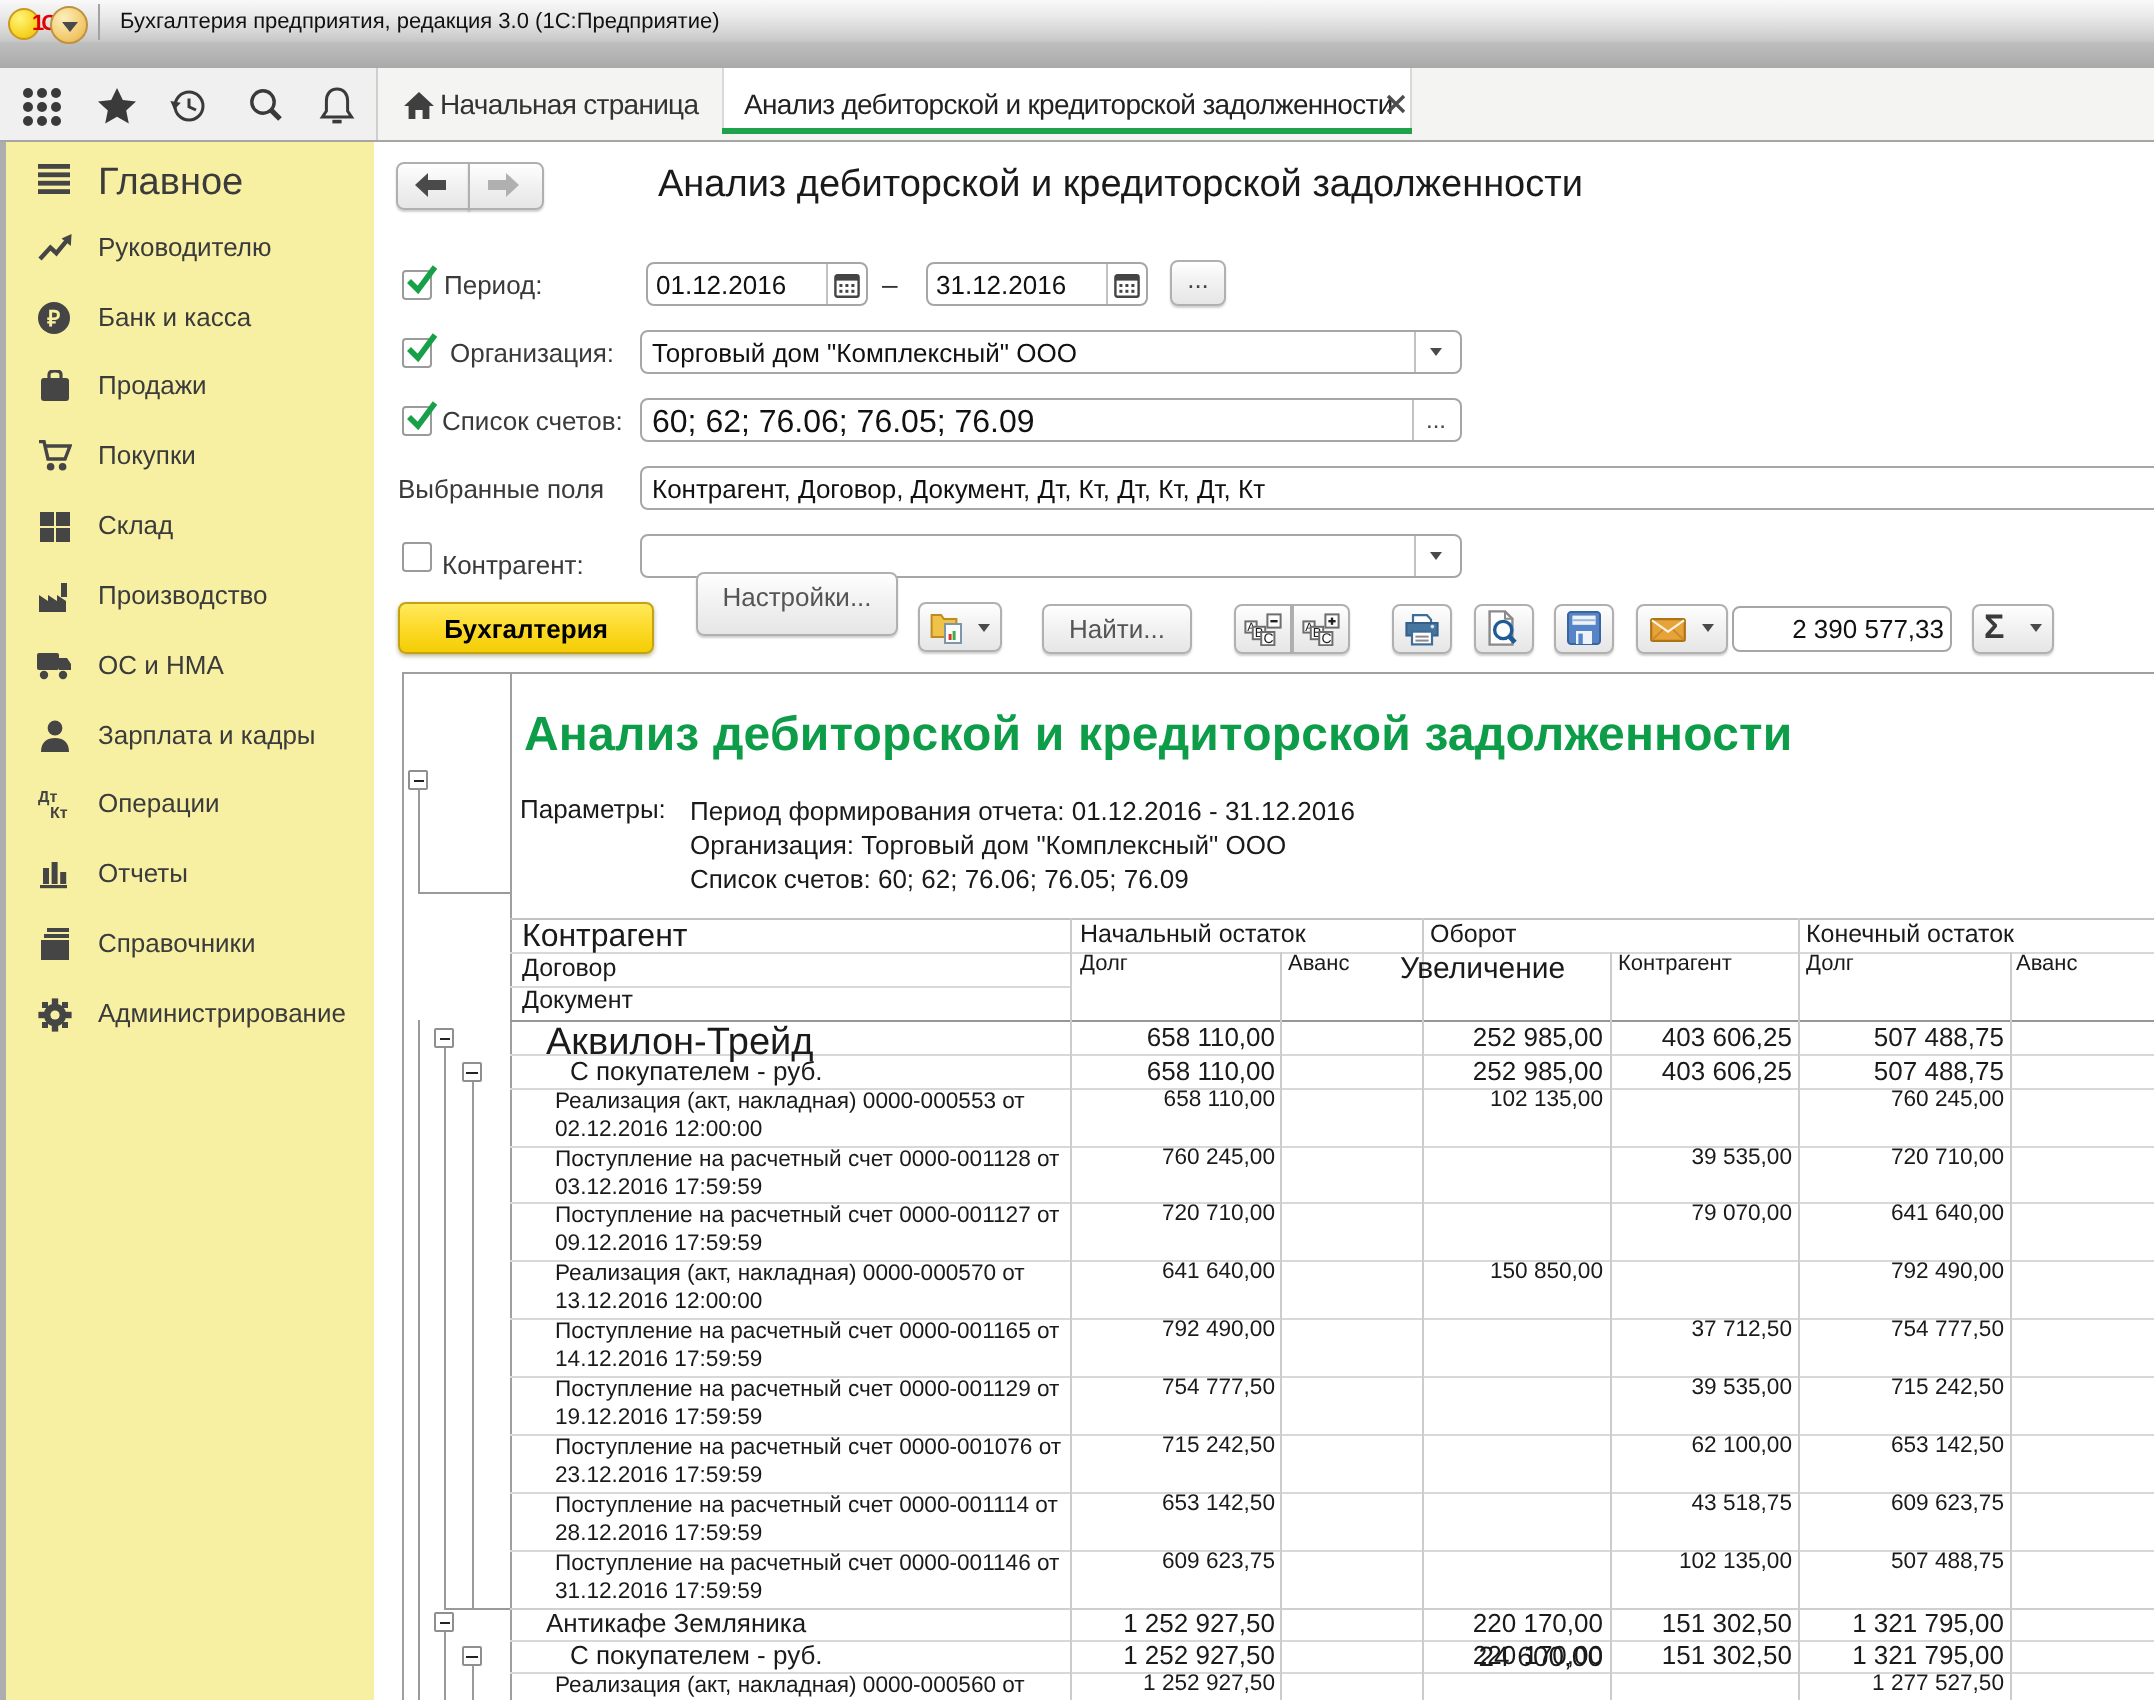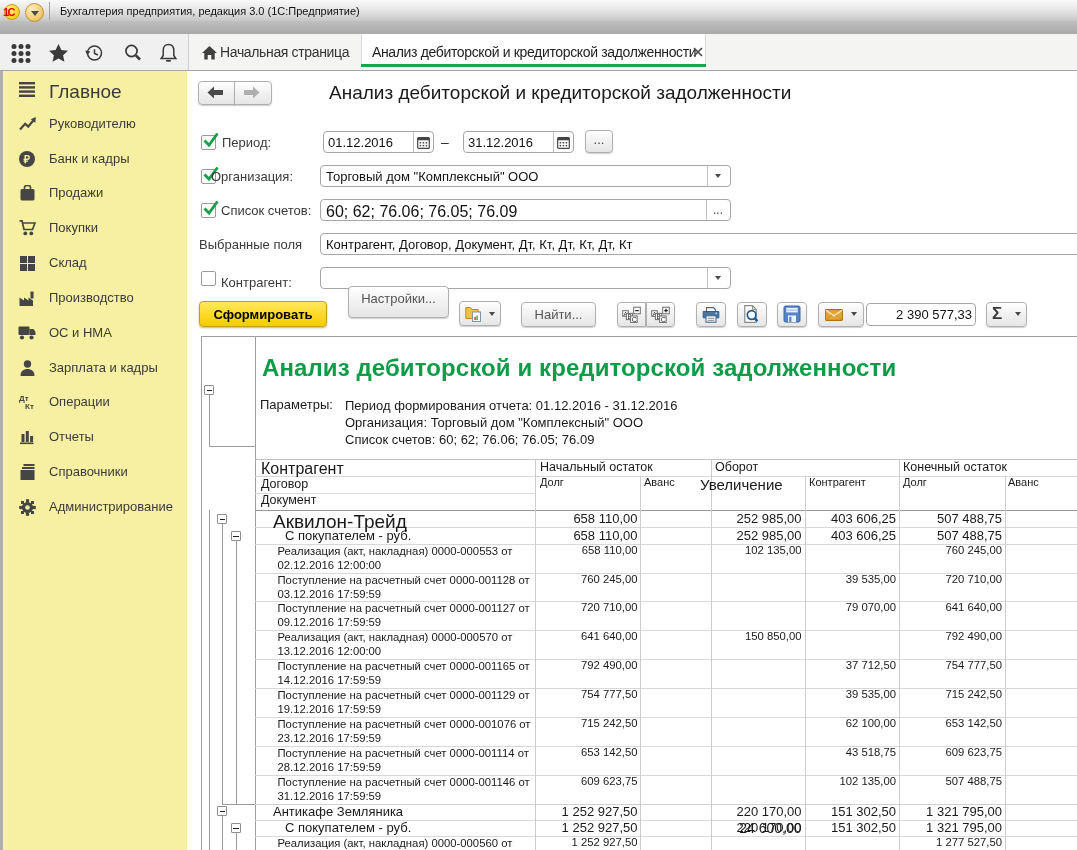--- a/index.html
+++ b/index.html
@@ -17,21 +17,21 @@
 .num{position:absolute;color:#1a1a1a;text-align:right;white-space:nowrap}
 .cb{position:absolute;width:15px;height:15px;border:1px solid #9b9b9b;border-radius:2px;background:#fff}
 .lbl{position:absolute;font-size:13px;color:#3a3a3a;white-space:nowrap}
 .dar{position:absolute;width:0;height:0;border-left:3.5px solid transparent;border-right:3.5px solid transparent;border-top:4.5px solid #4a4a4a}
 </style>
 </head>
 <body>
 <div class="a" style="left:0;top:0;width:1077px;height:21px;background:linear-gradient(#f9f9f9,#e9e9e9 40%,#d6d6d6 75%,#c6c6c6)"></div>
 <div class="a" style="left:0;top:21px;width:1077px;height:13px;background:linear-gradient(#bfbfbf,#a9a9a9)"></div>
 <div class="a" style="left:4px;top:4px;width:16px;height:16px;border-radius:50%;background:radial-gradient(circle at 35% 30%,#fff47a,#f7d526 60%,#e8b719);border:1px solid #c99a1f"></div>
-<div class="a" style="left:3px;top:5.5px;font-size:11px;font-weight:bold;color:#e00000;letter-spacing:-1.5px">1С</div>
+<div class="a" style="left:16px;top:5.5px;font-size:11px;font-weight:bold;color:#e00000;letter-spacing:-1.5px">1С</div>
 <div class="a" style="left:25px;top:3px;width:19px;height:19px;border-radius:50%;background:radial-gradient(circle at 35% 30%,#fdeebc,#f3cc71 60%,#e4ad43);border:1px solid #bd9240"></div>
 <div class="a" style="left:30.5px;top:11px;width:0;height:0;border-left:4px solid transparent;border-right:4px solid transparent;border-top:5px solid #4a4a4a"></div>
 <div class="a" style="left:49px;top:2px;width:1px;height:18px;background:#a3a3a3"></div>
 <div class="a" style="left:60px;top:4.5px;font-size:11px;color:#111">Бухгалтерия предприятия, редакция 3.0  (1С:Предприятие)</div>
 
 <div class="a" style="left:0;top:34px;width:1077px;height:36px;background:#f0f0f0"></div>
 <div class="a" style="left:0;top:70px;width:1077px;height:1px;background:#a6a6a6"></div>
 <svg class="a" style="left:11px;top:43px" width="20" height="20" viewBox="0 0 20 20">
 <g fill="#3a3a3a">
       <circle cx="3" cy="3.5" r="2.5"></circle>
@@ -71,21 +71,21 @@
 <div class="a" style="left:361px;top:64px;width:345px;height:3px;background:#1fa24c"></div>
 <div class="a" style="left:372px;top:44px;font-size:14px;letter-spacing:-0.35px;color:#222">Анализ дебиторской и кредиторской задолженности</div>
 <svg class="a" style="left:692px;top:46px" width="12" height="12" viewBox="0 0 12 12">
 <path d="M2 2 L10 10 M10 2 L2 10" stroke="#4d4d4d" stroke-width="1.7"></path>
   </svg>
 
 <div class="a" style="left:0;top:71px;width:187px;height:779px;background:#f7f0a2"></div>
 <div class="a" style="left:0;top:71px;width:3px;height:779px;background:#aeaeae"></div>
 <div class="a" style="left:49px;top:81px;font-size:19px;color:#3b3b3b">Главное</div>
 <div class="a" style="left:49px;top:116px;font-size:13px;color:#3b3b3b">Руководителю</div>
-<div class="a" style="left:49px;top:151px;font-size:13px;color:#3b3b3b">Банк и кадры</div>
+<div class="a" style="left:49px;top:151px;font-size:13px;color:#3b3b3b">Банк и касса</div>
 <div class="a" style="left:49px;top:185px;font-size:13px;color:#3b3b3b">Продажи</div>
 <div class="a" style="left:49px;top:220px;font-size:13px;color:#3b3b3b">Покупки</div>
 <div class="a" style="left:49px;top:255px;font-size:13px;color:#3b3b3b">Склад</div>
 <div class="a" style="left:49px;top:290px;font-size:13px;color:#3b3b3b">Производство</div>
 <div class="a" style="left:49px;top:325px;font-size:13px;color:#3b3b3b">ОС и НМА</div>
 <div class="a" style="left:49px;top:360px;font-size:13px;color:#3b3b3b">Зарплата и кадры</div>
 <div class="a" style="left:49px;top:394px;font-size:13px;color:#3b3b3b">Операции</div>
 <div class="a" style="left:49px;top:429px;font-size:13px;color:#3b3b3b">Отчеты</div>
 <div class="a" style="left:49px;top:464px;font-size:13px;color:#3b3b3b">Справочники</div>
 <div class="a" style="left:49px;top:499px;font-size:13px;color:#3b3b3b">Администрирование</div>
@@ -214,21 +214,21 @@
       <rect x="5.7" y="8.9" width="1.5" height="1.5"></rect>
       <rect x="8.7" y="8.9" width="1.5" height="1.5"></rect>
     </g>
   </svg>
 <div class="btn" style="left:585px;top:130px;width:28px;height:23px;line-height:18px;color:#444">...</div>
 
 <div class="cb" style="left:201px;top:169px"></div>
 <svg class="a" style="left:202px;top:165px" width="18" height="17" viewBox="0 0 18 17">
 <path d="M2.5 9.5 L7 14 L15.5 2.5" fill="none" stroke="#17a048" stroke-width="2.8"></path>
   </svg>
-<div class="lbl" style="left:211px;top:169px">Организация:</div>
+<div class="lbl" style="left:225px;top:169px">Организация:</div>
 <div class="inp" style="left:320px;top:165px;width:411px;height:22px"></div>
 <div class="a" style="left:326px;top:169px;font-size:13px;color:#111">Торговый дом "Комплексный" ООО</div>
 <div class="a" style="left:707px;top:166px;width:1px;height:20px;background:#c2c2c2"></div>
 <div class="dar" style="left:715px;top:174px"></div>
 
 <div class="cb" style="left:201px;top:203px"></div>
 <svg class="a" style="left:202px;top:199px" width="18" height="17" viewBox="0 0 18 17">
 <path d="M2.5 9.5 L7 14 L15.5 2.5" fill="none" stroke="#17a048" stroke-width="2.8"></path>
   </svg>
 <div class="lbl" style="left:221px;top:203px">Список счетов:</div>
@@ -240,21 +240,21 @@
 <div class="lbl" style="left:199px;top:237px">Выбранные поля</div>
 <div class="inp" style="left:320px;top:233px;width:760px;height:22px;border-radius:4px 0 0 4px"></div>
 <div class="a" style="left:326px;top:237px;font-size:13px;color:#111">Контрагент, Договор, Документ, Дт, Кт, Дт, Кт, Дт, Кт</div>
 
 <div class="cb" style="left:201px;top:271px"></div>
 <div class="lbl" style="left:221px;top:275px">Контрагент:</div>
 <div class="inp" style="left:320px;top:267px;width:411px;height:22px"></div>
 <div class="a" style="left:707px;top:268px;width:1px;height:20px;background:#c2c2c2"></div>
 <div class="dar" style="left:715px;top:276px"></div>
 
-<div class="a" style="left:199px;top:301px;width:128px;height:26px;border:1px solid #c5a212;border-radius:4px;background:linear-gradient(#ffe95c,#fcd926 55%,#f3cd05);box-shadow:0 1px 2px rgba(100,90,0,.45);text-align:center;font-size:13px;font-weight:bold;color:#000;line-height:25px">Сформировать</div>
+<div class="a" style="left:199px;top:301px;width:128px;height:26px;border:1px solid #c5a212;border-radius:4px;background:linear-gradient(#ffe95c,#fcd926 55%,#f3cd05);box-shadow:0 1px 2px rgba(100,90,0,.45);text-align:center;font-size:13px;font-weight:bold;color:#000;line-height:25px">Бухгалтерия</div>
 <div class="btn" style="left:348px;top:286px;width:101px;height:32px;line-height:23px">Настройки...</div>
 <div class="btn" style="left:459px;top:301px;width:42px;height:25px"></div>
 <svg class="a" style="left:465px;top:305px" width="18" height="17" viewBox="0 0 18 17">
 <path d="M0.8 2.5 L0.8 13.5 L13.2 13.5 L13.2 4.5 L7 4.5 L5.5 2.5 Z" fill="#efc24a" stroke="#c08b1d" stroke-width="1"></path>
 <rect x="7.5" y="7" width="8" height="9.5" fill="#fdfdfd" stroke="#7d96a8" stroke-width="1"></rect>
 <g>
       <rect x="9.3" y="12" width="1.5" height="3" fill="#d43a2a"></rect>
       <rect x="11.3" y="10.5" width="1.5" height="4.5" fill="#3fae49"></rect>
     </g>
   </svg>

